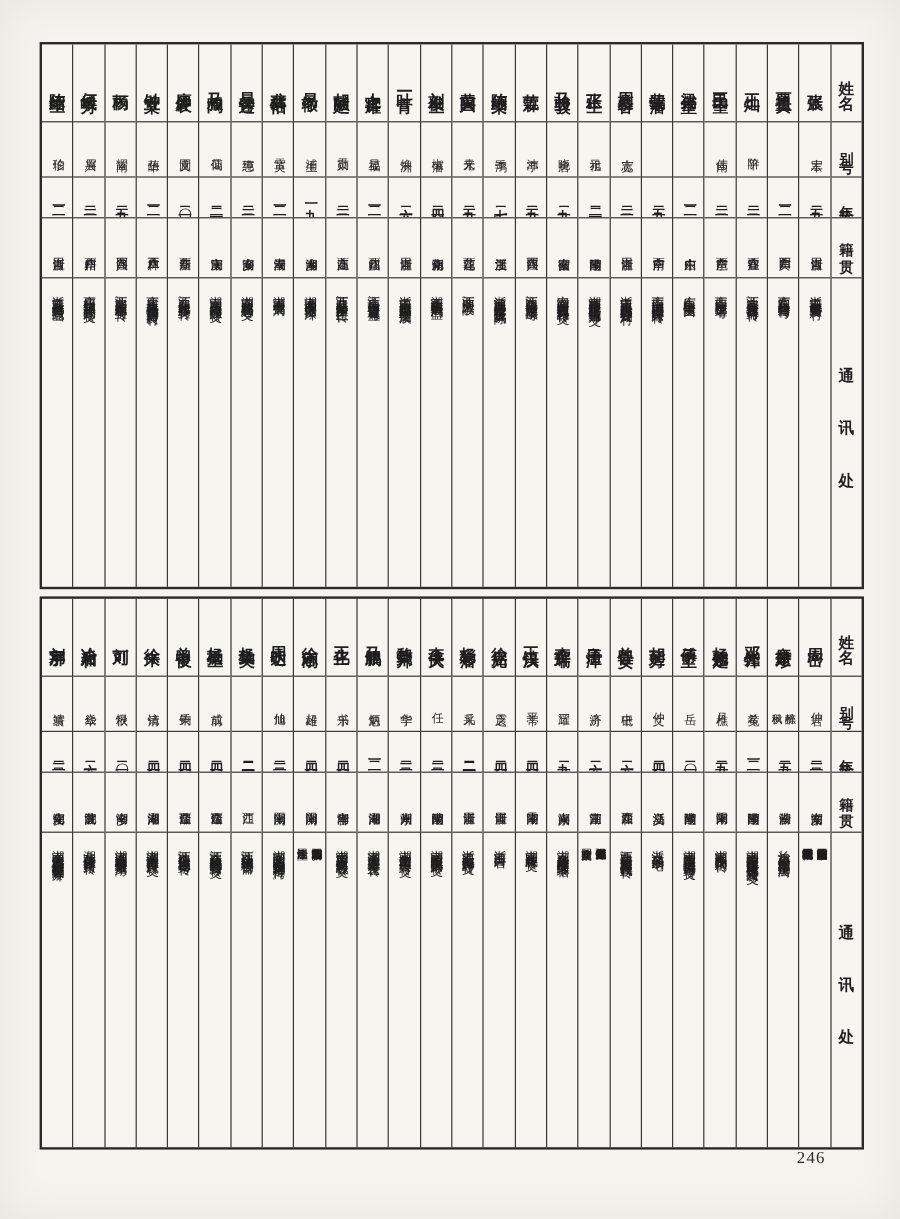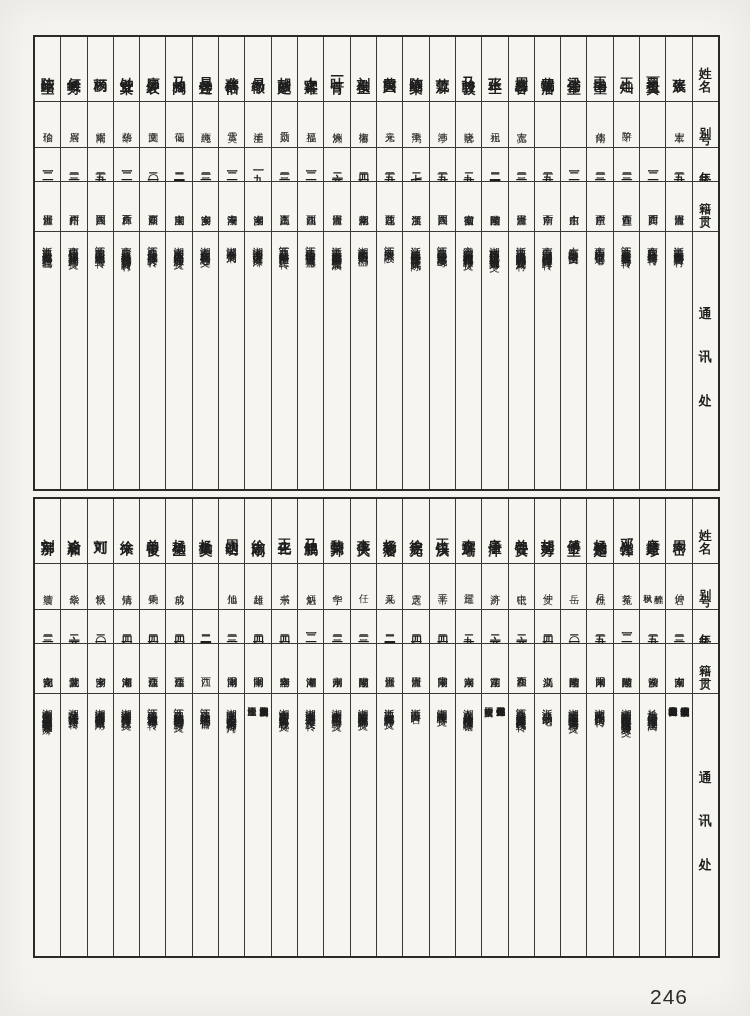--- a/index.html
+++ b/index.html
@@ -42,23 +42,22 @@
   .c-addr.multi{font-size:9px;line-height:12px;letter-spacing:0;}
   
   .col-header .cell{font-weight:bold;}
   .h-name{height:64px;font-size:13px;letter-spacing:12px;}
   .h-hao{height:46px;font-size:12px;letter-spacing:8px;}
   .h-age{height:34px;font-size:12px;letter-spacing:4px;}
   .h-origin{height:50px;font-size:12px;letter-spacing:14px;}
   .h-addr{flex:1 1 auto;font-size:13px;letter-spacing:44px;justify-content:center;padding-top:0;}
   .page-number{
     position:absolute;top:958px;right:62px;
-    font-family:Liberation Sans, sans-serif;font-size:21px;color:#2a2a28;
+    font-family:Liberation Serif, serif;font-size:14px;color:#2a2a28;
     letter-spacing:1px;
-    margin-top:27px;
   }
 </style>
 </head>
 <body>
 
 <div class="page">
 
   <div class="reg-table t-top">
     <div class="col col-header">
       <div class="cell h-name">姓名</div>

